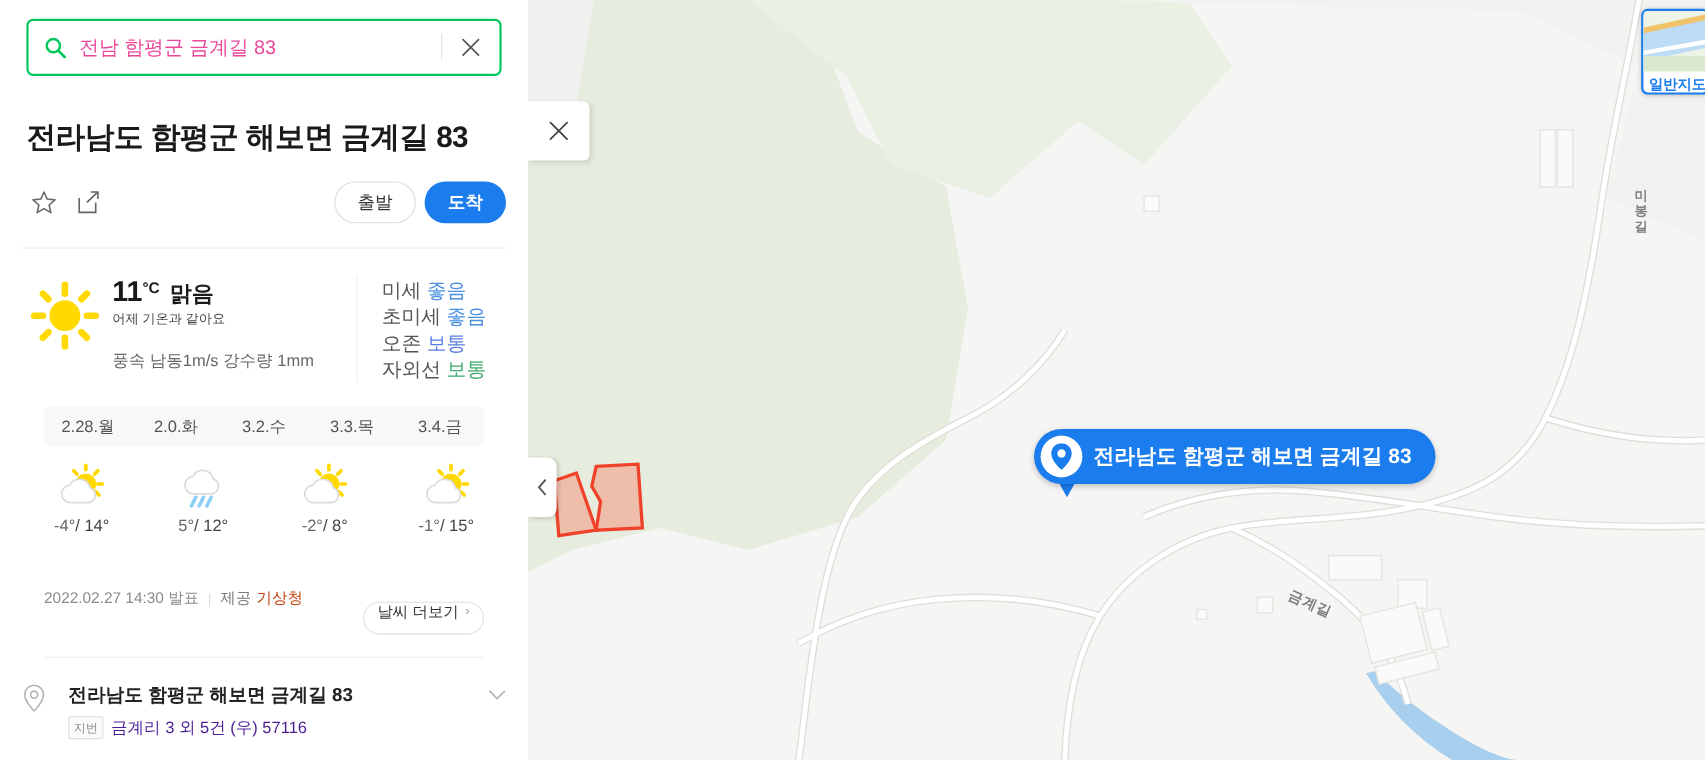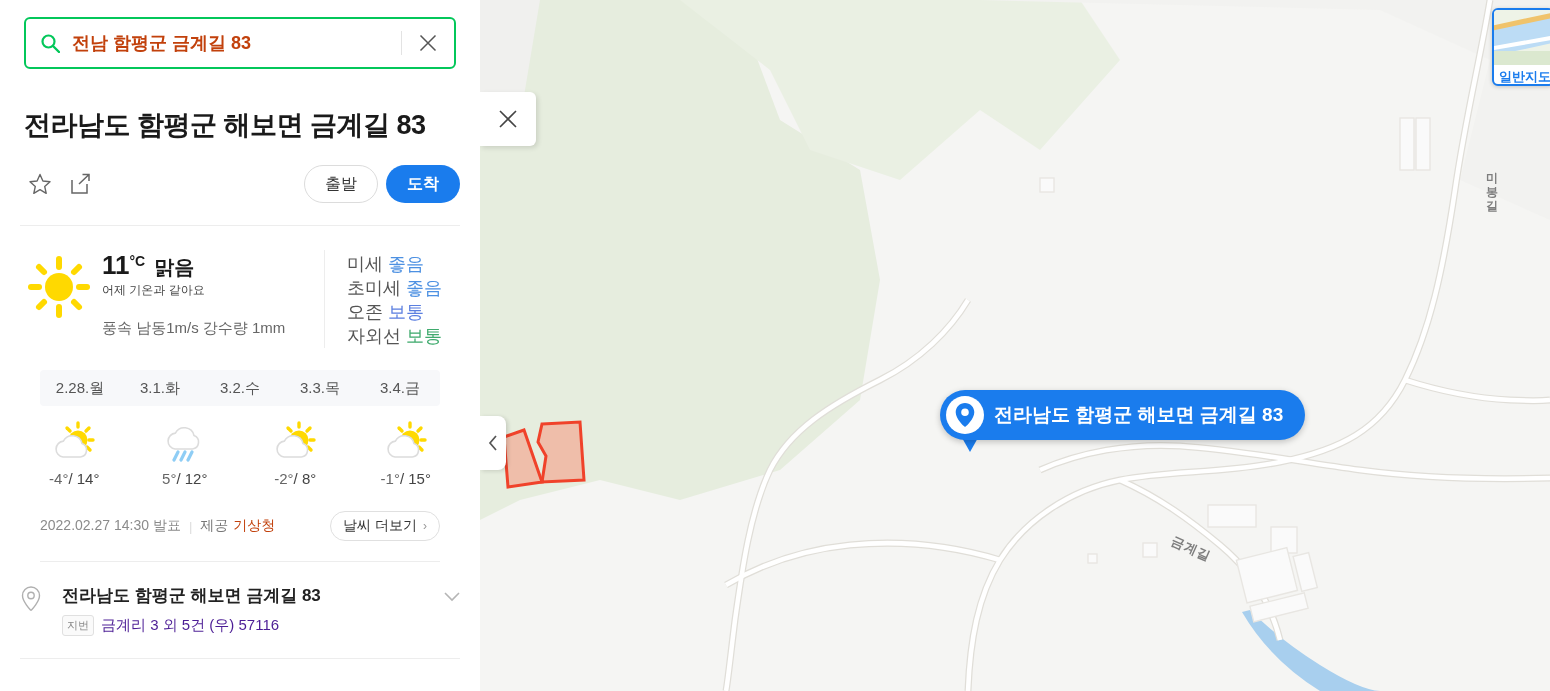--- a/index.html
+++ b/index.html
@@ -98,22 +98,22 @@
     z-index: 5;
   }
   .search-wrap { padding: 17px 24px 0 24px; }
   .search-box {
     display: flex; align-items: center;
     height: 52px; border: 2px solid #03c75a; border-radius: 6px;
     background: #fff;
   }
   .search-icon { margin: 0 12px 0 14px; flex: none; display: flex; }
   .search-input {
-    flex: 1; border: 0; outline: 0; font-size: 18px; font-weight: 700;
-    color: #c2410c; font-family: inherit; background: transparent;
+    flex: 1; border: 0; outline: 0; font-size: 18px; font-weight: 400;
+    color: #ec4899; font-family: inherit; background: transparent;
   }
   .search-sep { width: 1px; height: 24px; background: #e3e3e3; }
   .search-clear {
     width: 52px; height: 100%; display: flex; align-items: center;
     justify-content: center; cursor: pointer;
   }
 
   .title {
     margin: 38px 24px 0 24px;
     font-size: 27px; font-weight: 700; color: #1a1a1a; letter-spacing: -0.5px;
@@ -177,21 +177,21 @@
     border-bottom: 1px solid #ededed;
   }
   .wx-foot .t { font-size: 14px; color: #8b8b8b; }
   .wx-foot .bar { margin: 0 8px; color: #ddd; font-size: 13px; }
   .wx-foot .src { font-size: 14px; color: #777; }
   .wx-foot .srcname { color: #c2410c; font-weight: 400; }
   .more-btn {
     margin-left: auto;
     border: 1px solid #e0e0e0; border-radius: 16px; background: #fff;
     height: 30px; padding: 0 12px; font-size: 14px; color: #333;
-    display: flex; align-items: center; cursor: pointer; font-family: inherit;
+    display: flex; align-items: flex-start; cursor: pointer; font-family: inherit; margin-top: 36px;
   }
   .more-btn .chev { margin-left: 6px; color: #999; font-size: 12px; }
 
   
   .addr {
     display: flex; align-items: flex-start;
     margin: 22px 20px 0 20px; padding-bottom: 22px;
     border-bottom: 1px solid #ededed;
   }
   .addr-pin { width: 42px; flex: none; padding-top: 2px; }
@@ -376,21 +376,21 @@
           <div class="air-row">
             <span>자외선</span>
             <span class="air-val" style="color:#3faa6d">보통</span>
           </div>
         </div>
       </div>
 
       <div class="forecast">
         <div class="fc-head">
           <div>2.28.월</div>
-          <div>3.1.화</div>
+          <div>2.0.화</div>
           <div>3.2.수</div>
           <div>3.3.목</div>
           <div>3.4.금</div>
         </div>
         <div class="fc-body">
 
           <div class="fc-cell">
             <div class="ic">
               <svg width="46" height="42" viewBox="0 0 46 42">
                 <g stroke="#ffd900" stroke-width="3.4" stroke-linecap="round">

